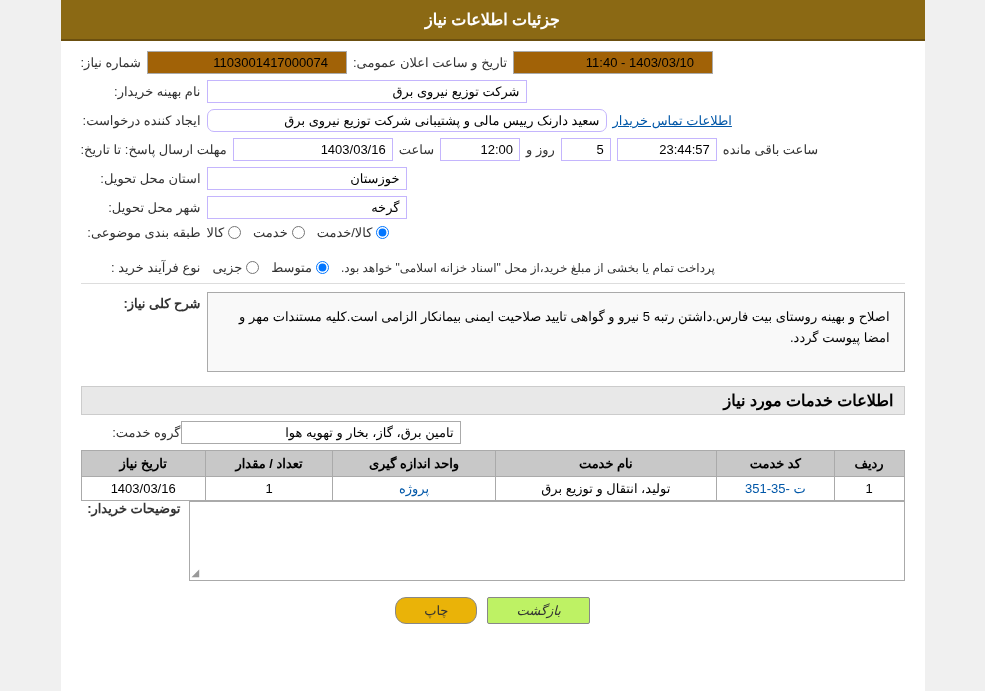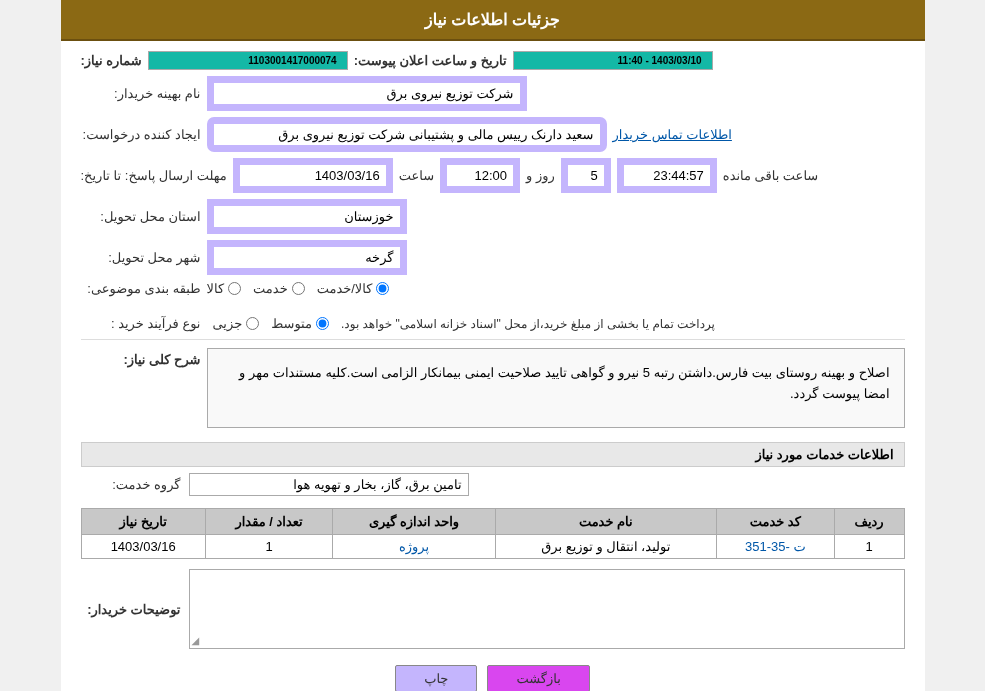--- a/index.html
+++ b/index.html
@@ -36,45 +36,44 @@
       gap: 6px;
     }
     .label {
       color: #333;
       white-space: nowrap;
       min-width: 120px;
       text-align: right;
       font-size: 13px;
     }
     .input-box {
-      border: 7px solid #c4b5fd;
+      border: 1px solid #c4b5fd;
       background: #fff;
       padding: 3px 6px;
       min-height: 22px;
       font-family: Tahoma, Arial, sans-serif;
       font-size: 13px;
       direction: rtl;
     }
     .input-wide { width: 320px; }
     .input-medium { width: 200px; }
     .input-date { width: 160px; }
     .row-announce {
       display: flex;
       align-items: center;
       flex-direction: row-reverse;
       margin-bottom: 6px;
       gap: 6px;
-      font-weight: bold;
     }
     .announce-label { color: #333; font-size: 13px; white-space: nowrap; }
     .announce-value {
       border: 1px solid #aaa;
-      background: #14b8a6;
-      padding: 3px 10px;
-      font-size: 10px;
+      background: #a16207;
+      padding: 3px 18px;
+      font-size: 13px;
       direction: rtl;
     }
     .announce-id { width: 200px; }
     .announce-date { width: 200px; }
 
     .deadline-row {
       display: flex;
       align-items: center;
       flex-direction: row-reverse;
       margin-bottom: 6px;
@@ -120,31 +119,30 @@
       direction: rtl;
       text-align: right;
       line-height: 1.6;
     }
 
     .service-info-title {
       background: #e8e8e8;
       border: 1px solid #ccc;
       padding: 4px 10px;
       font-weight: bold;
-      font-size: 13px;
+      font-size: 16px;
       text-align: right;
       margin-bottom: 6px;
     }
 
     .service-group-row {
       display: flex;
       align-items: center;
       flex-direction: row-reverse;
-      margin-bottom: 12px;
-      gap: 8px;
+      margin-bottom: 6px;
     }
     .service-group-label { color: #333; font-size: 13px; min-width: 100px; text-align: right; }
     .service-group-value {
       border: 1px solid #aaa;
       background: #fff;
       padding: 3px 6px;
       font-size: 13px;
       direction: rtl;
       width: 280px;
     }
@@ -164,23 +162,22 @@
     table.services-table td {
       border: 1px solid #aaa;
       padding: 4px 8px;
       font-size: 13px;
       text-align: center;
     }
     .link-td { color: #0057a8; cursor: pointer; }
 
     .buyer-notes-row {
       display: flex;
-      align-items: center;
-      flex-direction: row-reverse;
-      margin-top: 10px;
+      align-items: flex-start;
+      flex-direction: row-reverse;
       gap: 8px;
     }
     .buyer-notes-label { color: #333; font-size: 13px; min-width: 100px; text-align: right; font-weight: bold; }
     .buyer-notes-box {
       border: 1px solid #aaa;
       background: #fff;
       min-height: 80px;
       flex: 1;
       position: relative;
     }
@@ -199,22 +196,22 @@
       margin-top: 16px;
     }
     .btn {
       padding: 5px 28px;
       font-size: 13px;
       font-family: Tahoma, Arial, sans-serif;
       cursor: pointer;
       border: 1px solid #888;
       border-radius: 2px;
     }
-    .btn-back { background: #d946ef; color: #333; }
-    .btn-print { background: #c4b5fd; color: #333; }
+    .btn-back { background: #bef264; color: #333; font-style: italic; }
+    .btn-print { background: #eab308; color: #333; border-radius: 11px; }
 
     .divider {
       border: none;
       border-top: 1px solid #ddd;
       margin: 8px 0;
     }
   </style>
 </head>
 <body>
 
@@ -222,21 +219,21 @@
 
   <div class="page-header">
     <span>جزئیات اطلاعات نیاز</span>
   </div>
 
   <div class="content-area">
 
     <div class="row-announce">
       <span class="announce-label">شماره نیاز:</span>
       <span class="announce-value announce-id">1103001417000074</span>
-      <span class="announce-label">تاریخ و ساعت اعلان پیوست:</span>
+      <span class="announce-label">تاریخ و ساعت اعلان عمومی:</span>
       <span class="announce-value announce-date">1403/03/10 - 11:40</span>
     </div>
 
     <div class="form-row">
       <span class="label">نام بهینه خریدار:</span>
       <div class="input-box input-wide">شرکت توزیع نیروی برق</div>
     </div>
 
     <div class="form-row">
       <span class="label">ایجاد کننده درخواست:</span>

